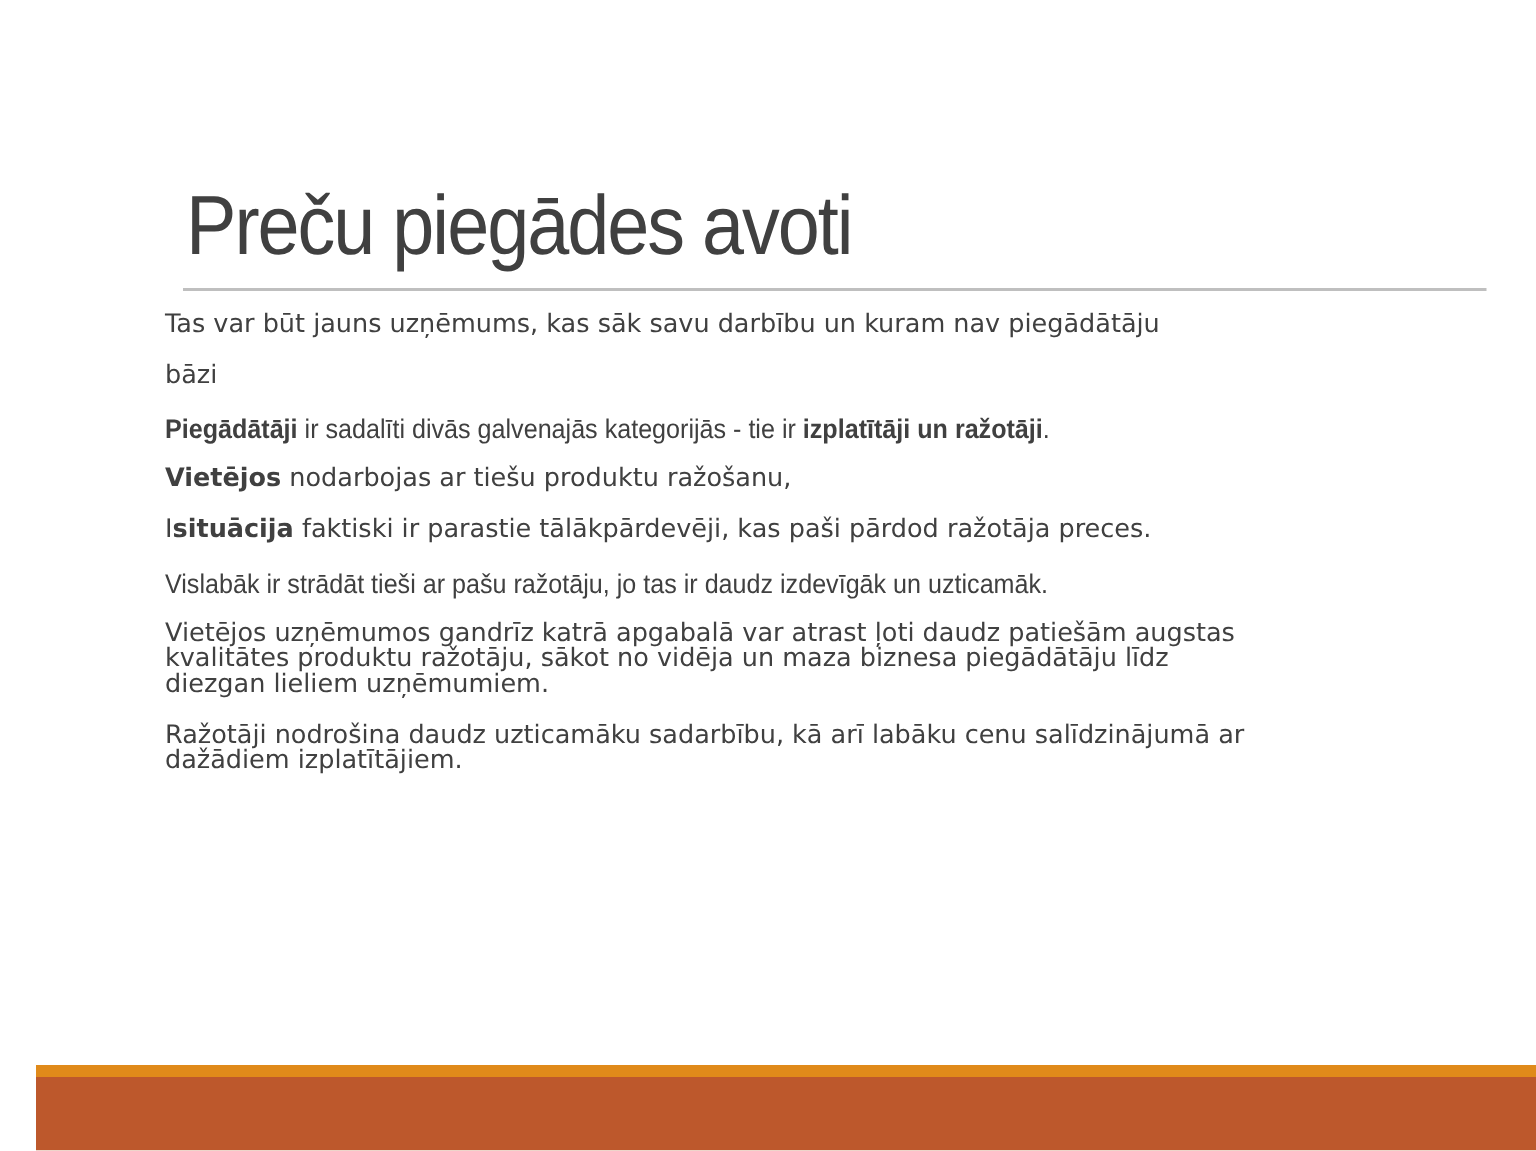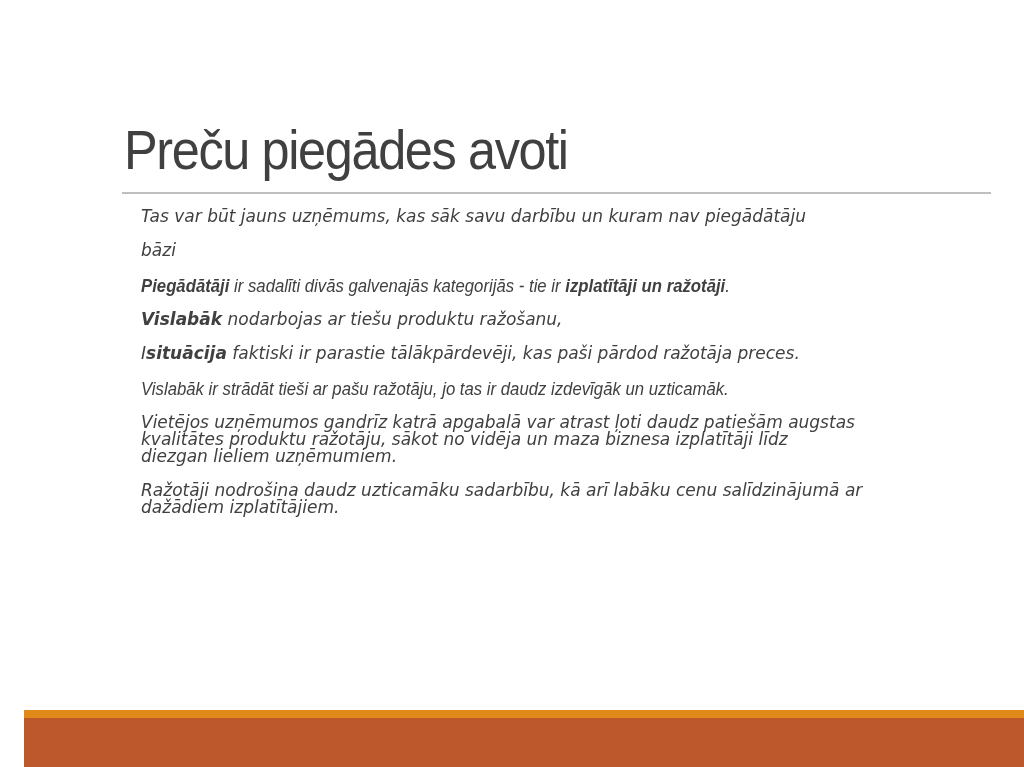--- a/index.html
+++ b/index.html
@@ -45,24 +45,23 @@
     .divider {
       position: absolute;
       left: 98px;
       top: 192px;
       width: 869px;
       height: 2px;
       background: #bfbfbf;
     }
     .body {
       position: absolute;
-      left: 117px;
+      left: 86px;
       top: 208px;
       width: 860px;
-      font-style: italic;
     }
     .para {
       margin: 0 0 17px 0;
       font-size: 17px;
       line-height: 17px;
       color: #404040;
       white-space: nowrap;
     }
     .para.narrow {
       font-family: "Liberation Sans", sans-serif;
@@ -107,34 +106,34 @@
 
     <p class="para">
       <span class="line">bāzi</span>
     </p>
 
     <p class="para narrow">
       <b>Piegādātāji</b><span> ir sadalīti divās galvenajās kategorijās - tie ir </span><b>izplatītāji un ražotāji</b><span>.</span>
     </p>
 
     <p class="para">
-      <b>Vislabāk</b><span> nodarbojas ar tiešu produktu ražošanu,</span>
+      <b>Vietējos</b><span> nodarbojas ar tiešu produktu ražošanu,</span>
     </p>
 
     <p class="para">
       <span>I</span><b>situācija</b><span> faktiski ir parastie tālākpārdevēji, kas paši pārdod ražotāja preces.</span>
     </p>
 
     <p class="para narrow">
       <span class="line">Vislabāk ir strādāt tieši ar pašu ražotāju, jo tas ir daudz izdevīgāk un uzticamāk.</span>
     </p>
 
     <p class="para">
       <span class="line">Vietējos uzņēmumos gandrīz katrā apgabalā var atrast ļoti daudz patiešām augstas</span>
-      <span class="line">kvalitātes produktu ražotāju, sākot no vidēja un maza biznesa izplatītāji līdz</span>
+      <span class="line">kvalitātes produktu ražotāju, sākot no vidēja un maza biznesa piegādātāju līdz</span>
       <span class="line">diezgan lieliem uzņēmumiem.</span>
     </p>
 
     <p class="para">
       <span class="line">Ražotāji nodrošina daudz uzticamāku sadarbību, kā arī labāku cenu salīdzinājumā ar</span>
       <span class="line">dažādiem izplatītājiem.</span>
     </p>
   </div>
 
   <div class="band-orange"></div>

